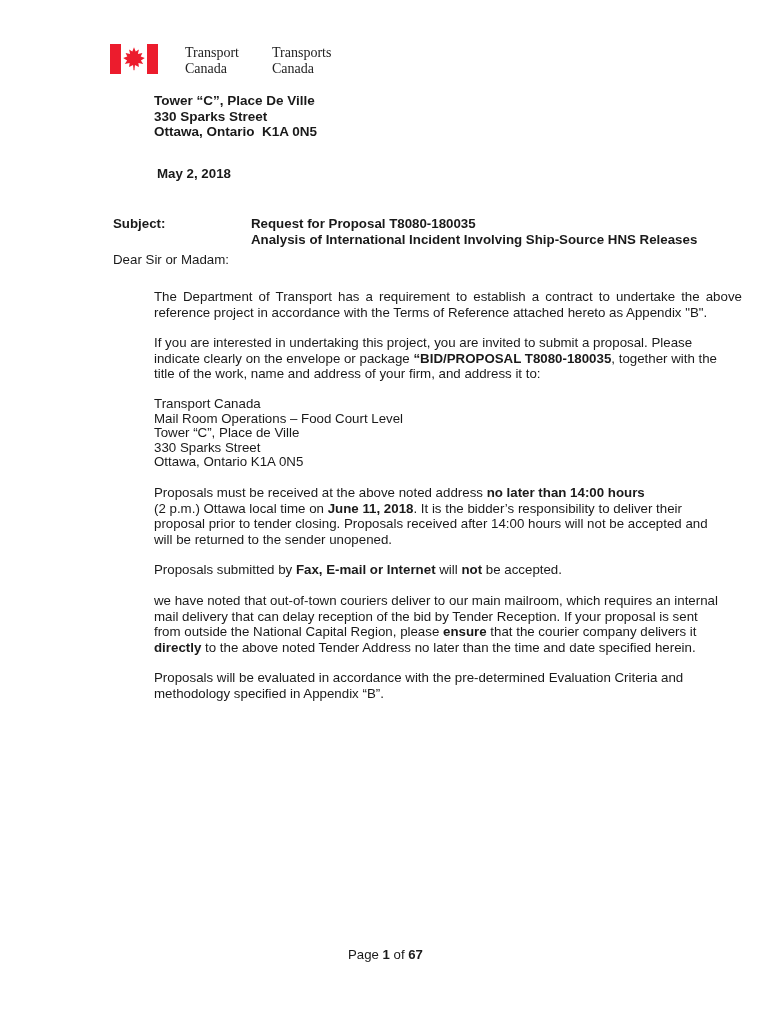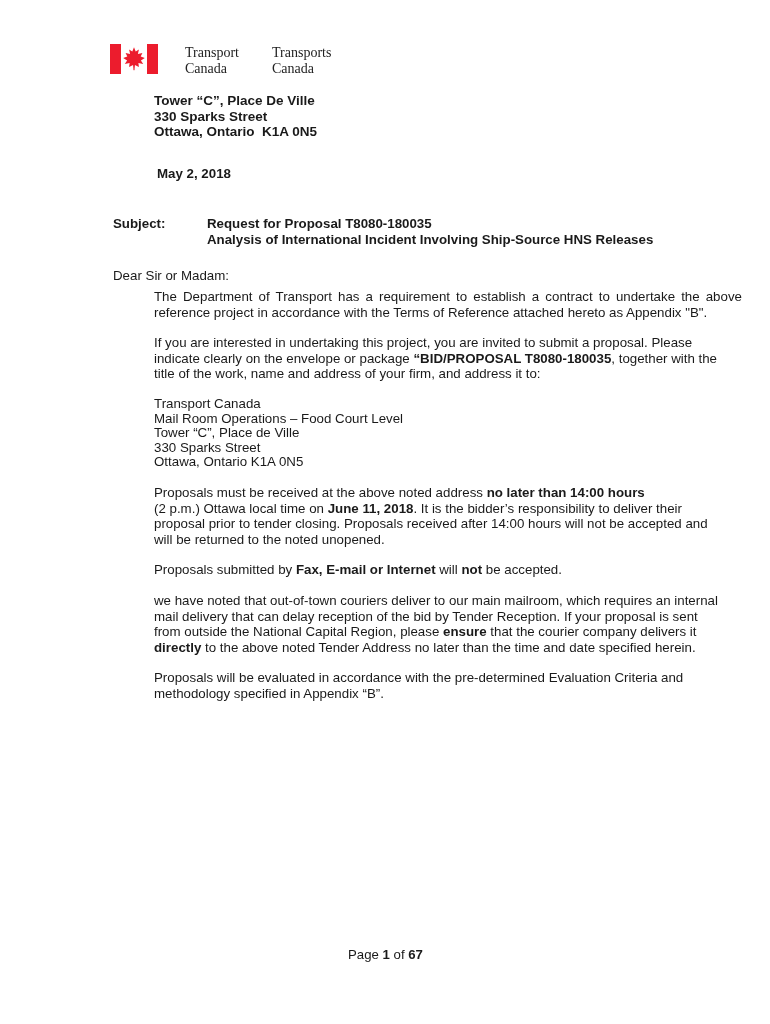--- a/index.html
+++ b/index.html
@@ -13,24 +13,24 @@
     color: #1a1a1a;
     overflow: hidden;
   }
   .flag { position: absolute; left: 110px; top: 44px; }
   .wordmark { position: absolute; top: 45px; font-family: "Liberation Serif", serif; font-size: 14px; line-height: 16px; color: #222; }
   .wordmark-en { left: 185px; }
   .wordmark-fr { left: 272px; }
   .sender-address { position: absolute; left: 113px; top: 93px; font-weight: bold; font-size: 13.5px; line-height: 14.6px; }
   .sender-address .line, .pre { white-space: pre; }
   .date-line { position: absolute; left: 113px; top: 166px; font-weight: bold; margin-left: 44px; }
-  .subject-block { position: absolute; left: 113px; top: 216px; display: flex; font-weight: bold; }
+  .subject-block { position: absolute; left: 113px; top: 216px; display: flex; font-weight: bold; gap: 44px; }
   .subject-label { width: 53px; flex: 0 0 53px; }
   .subject-lines .line { line-height: 15.6px; white-space: pre; }
-  .salutation { position: absolute; left: 113px; top: 268px; }
+  .salutation { position: absolute; left: 113px; top: 252px; }
   .body-paragraphs { position: absolute; left: 113px; top: 289px; width: 548px; }
   .para { margin: 0 0 15px 0; }
   .line { line-height: 15.6px; white-space: pre; margin-left: 41px; }
   .para.tight .line { line-height: 14.6px; }
   .b { font-weight: bold; text-align: center; }
   .page-footer { position: absolute; left: 113px; top: 947px; width: 545px; text-align: center; font-size: 13.2px; }
   .page-footer b { font-weight: bold; }
 </style>
 </head>
 <body>
@@ -86,21 +86,21 @@
         <div class="line"><span>Transport Canada</span></div>
         <div class="line"><span>Mail Room Operations – Food Court Level</span></div>
         <div class="line"><span>Tower “C”, Place de Ville</span></div>
         <div class="line"><span>330 Sparks Street</span></div>
         <div class="line"><span>Ottawa, Ontario K1A 0N5</span></div>
       </div>
       <div class="para">
         <div class="line"><span>Proposals must be received at the above noted address </span><span class="b">no later than 14:00 hours</span></div>
         <div class="line"><span>(2 p.m.) Ottawa local time on </span><span class="b">June 11, 2018</span><span>. It is the bidder’s responsibility to deliver their</span></div>
         <div class="line"><span>proposal prior to tender closing. Proposals received after 14:00 hours will not be accepted and</span></div>
-        <div class="line"><span>will be returned to the noted unopened.</span></div>
+        <div class="line"><span>will be returned to the sender unopened.</span></div>
       </div>
       <div class="para">
         <div class="line"><span>Proposals submitted by </span><span class="b">Fax, E-mail or Internet</span><span> will </span><span class="b">not</span><span> be accepted.</span></div>
       </div>
       <div class="para">
         <div class="line"><span>we have noted that out-of-town couriers deliver to our main mailroom, which requires an internal</span></div>
         <div class="line"><span>mail delivery that can delay reception of the bid by Tender Reception. If your proposal is sent</span></div>
         <div class="line"><span>from outside the National Capital Region, please </span><span class="b">ensure</span><span> that the courier company delivers it</span></div>
         <div class="line"><span class="b">directly</span><span> to the above noted Tender Address no later than the time and date specified herein.</span></div>
       </div>

